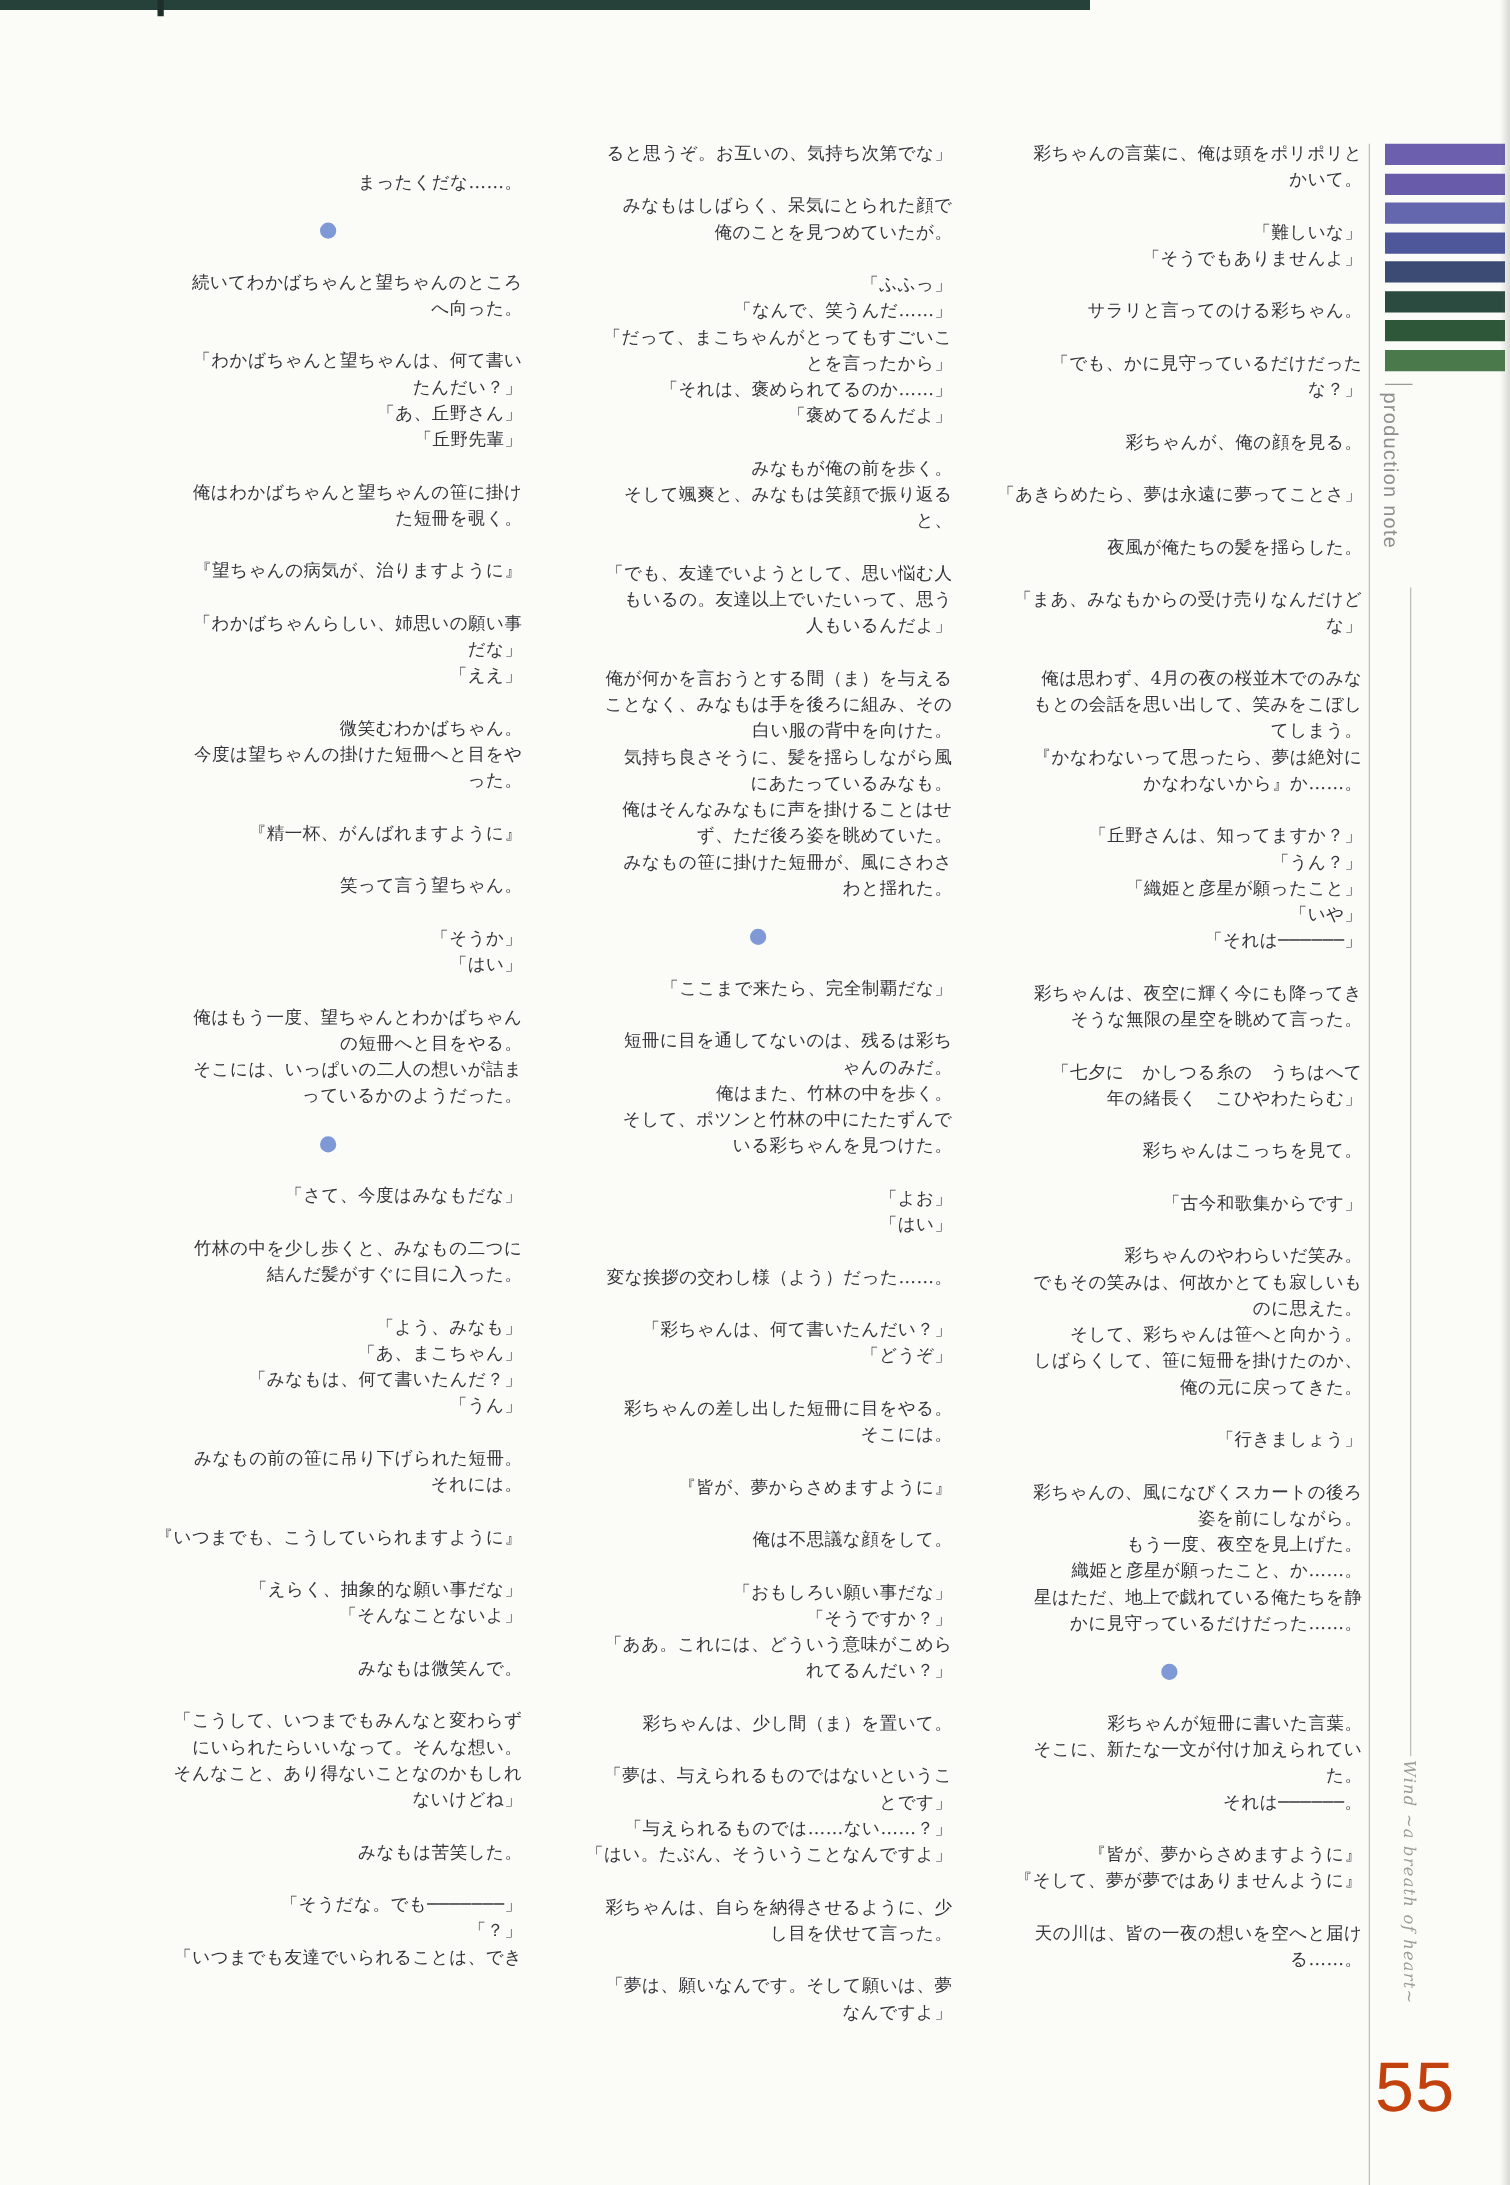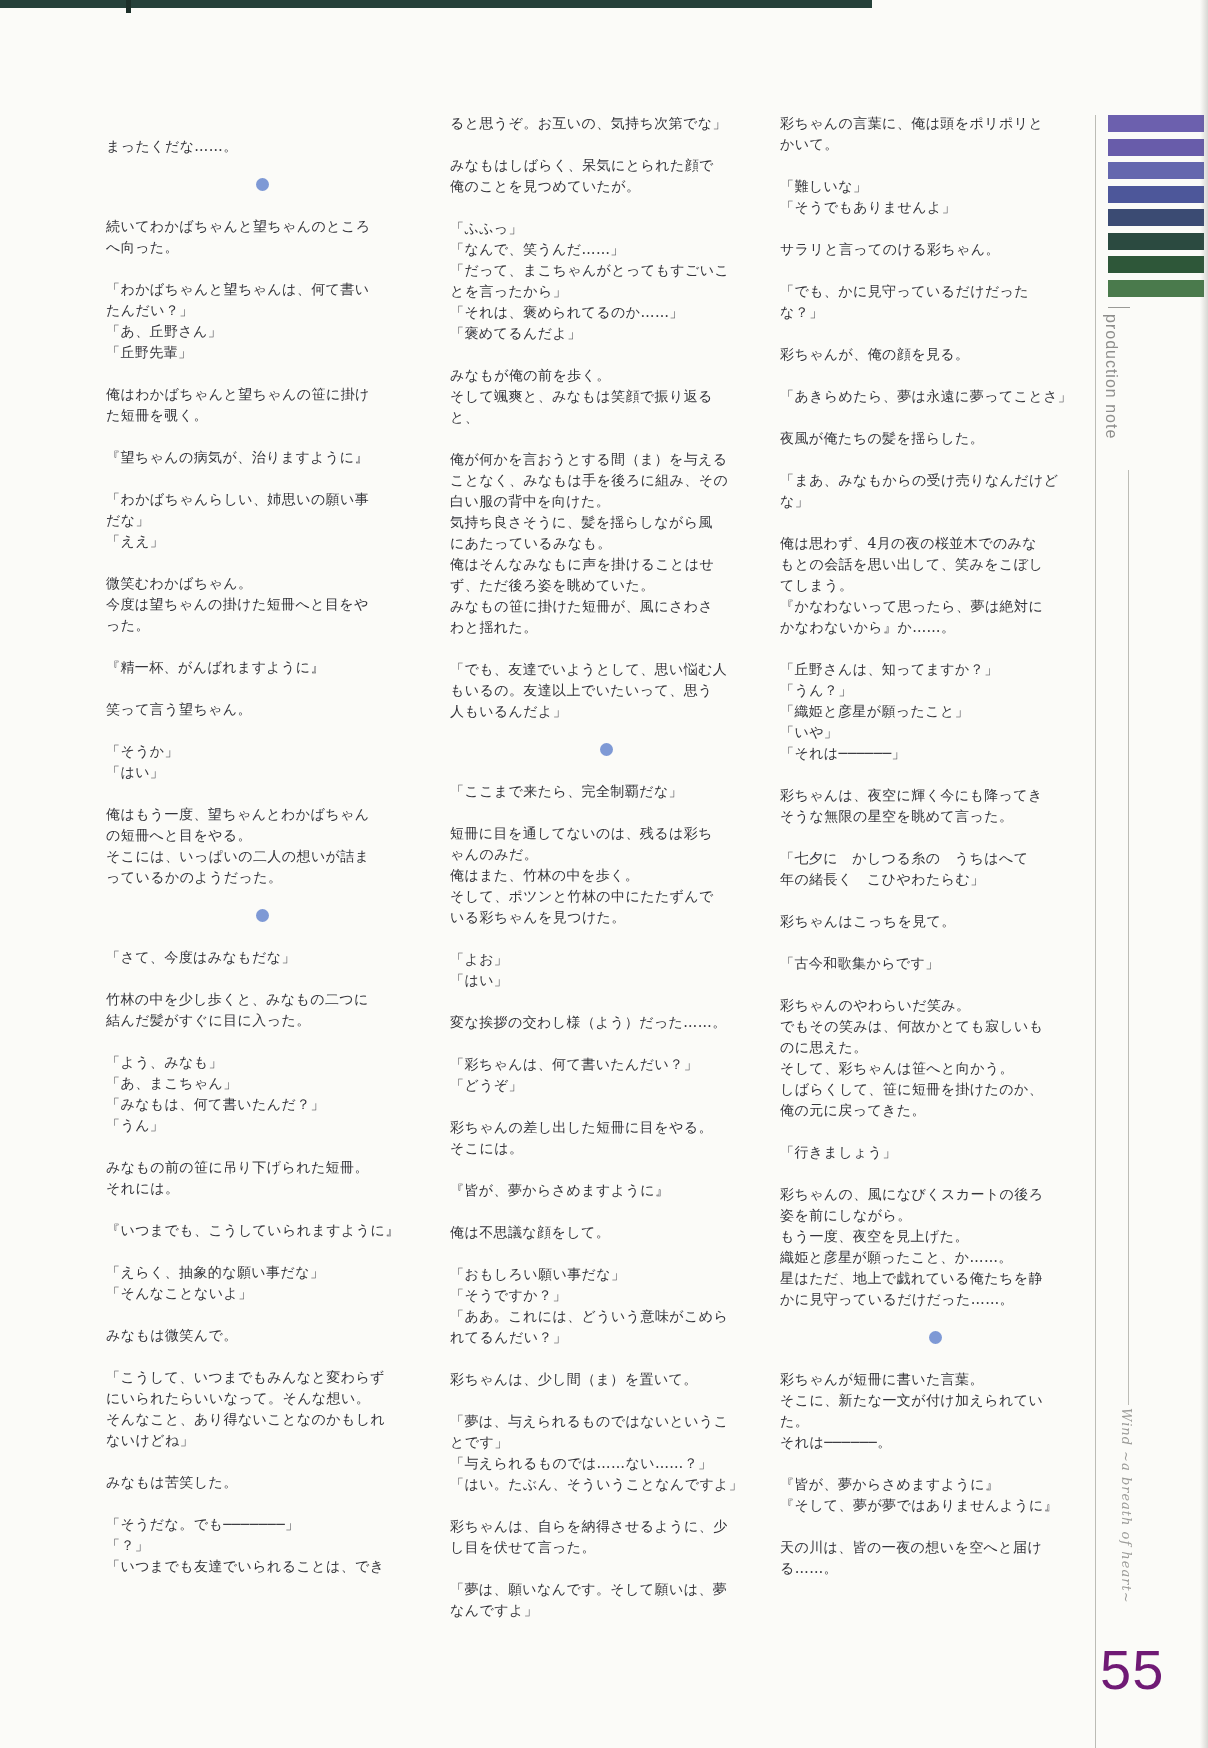--- a/index.html
+++ b/index.html
@@ -21,21 +21,21 @@
   }
   
   .page-edge{
     position:absolute;right:0;top:0;width:8px;height:1748px;
     background:linear-gradient(to right, rgba(120,120,110,0), rgba(90,90,82,0.22));
   }
   
   .col{
     position:absolute;width:312px;
     color:var(--ink,#34343a);
-    font-size:14px;line-height:21px;letter-spacing:0.4px;
+    font-size:14px;line-height:21px;letter-spacing:0.4px;text-align:right;
   }
   #col0{left:106px;top:136px;}
   #col1{left:450px;top:113px;}
   #col2{left:780px;top:113px;width:310px;}
   .para{white-space:pre-line;margin:0 0 21px 0;}
   .dot{
     width:13px;height:13px;border-radius:50%;
     background:var(--dot,#7e99d5);
     margin:4px auto 25px auto;
   }
@@ -67,21 +67,21 @@
     position:absolute;left:1119px;top:1408px;
     writing-mode:vertical-rl;
     font-family:"DejaVu Serif","Liberation Serif",serif;
     font-style:italic;
     font-size:13px;color:#9b9b98;letter-spacing:1px;
   }
   .pagenum{
     position:absolute;left:1100px;top:1642px;
     font-family:"Liberation Sans",sans-serif;
     font-size:56px;line-height:1;font-weight:300;
-    color:#701a75;letter-spacing:1px;
+    color:#c2410c;letter-spacing:1px;
   }
 </style>
 </head>
 <body style="--paper: #fbfbf8; --ink: #34343a; --dot: #7e99d5; --topbar: #26413a;">
 
 <div class="top-bar"></div>
 <div class="top-tick"></div>
 
 <div class="col" id="col0">
     <div class="para">まったくだな……。</div>
@@ -138,32 +138,32 @@
 俺のことを見つめていたが。</div>
     <div class="para">「ふふっ」
 「なんで、笑うんだ……」
 「だって、まこちゃんがとってもすごいこ
 とを言ったから」
 「それは、褒められてるのか……」
 「褒めてるんだよ」</div>
     <div class="para">みなもが俺の前を歩く。
 そして颯爽と、みなもは笑顔で振り返る
 と、</div>
+    <div class="para">「でも、友達でいようとして、思い悩む人
+もいるの。友達以上でいたいって、思う
+人もいるんだよ」</div>
     <div class="para">俺が何かを言おうとする間（ま）を与える
 ことなく、みなもは手を後ろに組み、その
 白い服の背中を向けた。
 気持ち良さそうに、髪を揺らしながら風
 にあたっているみなも。
 俺はそんなみなもに声を掛けることはせ
 ず、ただ後ろ姿を眺めていた。
 みなもの笹に掛けた短冊が、風にさわさ
 わと揺れた。</div>
-    <div class="para">「でも、友達でいようとして、思い悩む人
-もいるの。友達以上でいたいって、思う
-人もいるんだよ」</div>
     <div class="dot"></div>
     <div class="para">「ここまで来たら、完全制覇だな」</div>
     <div class="para">短冊に目を通してないのは、残るは彩ち
 ゃんのみだ。
 俺はまた、竹林の中を歩く。
 そして、ポツンと竹林の中にたたずんで
 いる彩ちゃんを見つけた。</div>
     <div class="para">「よお」
 「はい」</div>
     <div class="para">変な挨拶の交わし様（よう）だった……。</div>

